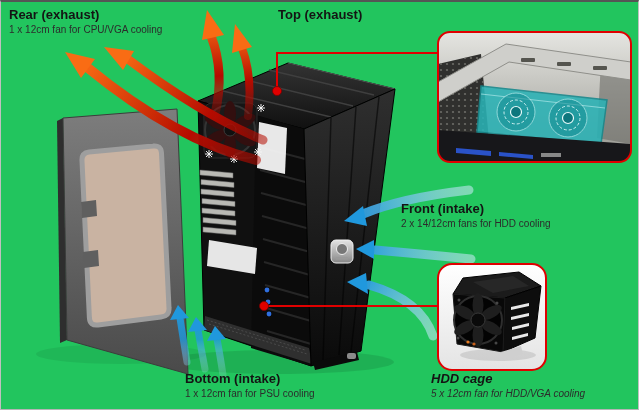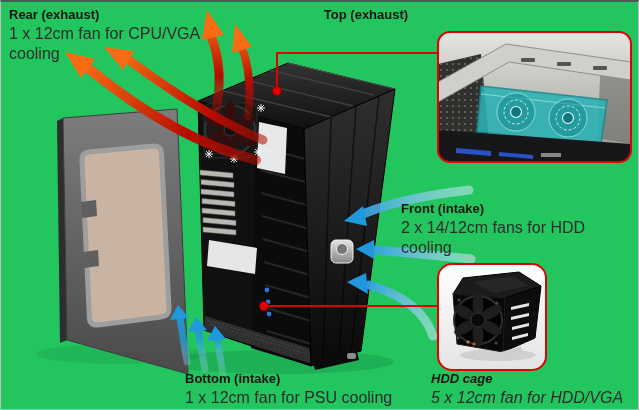--- a/index.html
+++ b/index.html
@@ -6,21 +6,21 @@
   .frame{
     position:relative;width:639px;height:410px;box-sizing:border-box;
     background:#22c55e;overflow:hidden;
     border-top:2px solid #555;border-left:1px solid #c0c0c0;
     border-right:1px solid #c0c0c0;border-bottom:1px solid #b5b5b5;
     font-family:"Liberation Sans",sans-serif;
   }
   svg.art{position:absolute;left:0;top:0;}
   .label{position:absolute;z-index:5;}
   .label h4{margin:0;font-size:13px;line-height:1.2;font-weight:bold;color:#141414;}
-  .label p{margin:1px 0 0 0;font-size:16px;line-height:1.28;color:#2c2c2c;}
+  .label p{margin:1px 0 0 0;font-size:10px;line-height:1.28;color:#2c2c2c;}
 </style>
 </head>
 <body>
 
 <div class="frame">
 
   <svg class="art" width="639" height="410" viewBox="0 0 639 410">
     <defs>
       <linearGradient id="gPanel" x1="0" y1="0" x2="0" y2="1">
         <stop offset="0" stop-color="#7d7d7d"></stop>
@@ -287,21 +287,21 @@
       </g>
       <rect x="437" y="262" width="108" height="106" rx="14" fill="none" stroke="var(--callout-red,#e00000)" stroke-width="2"></rect>
     </g>
   </svg>
 
   <div class="label" style="left:8px;top:5px;width:235px;">
     <h4>Rear (exhaust)</h4>
     <p>1 x 12cm fan for CPU/VGA cooling</p>
   </div>
 
-  <div class="label" style="left:277px;top:5px;width:176px;text-align:center;">
+  <div class="label" style="left:277px;top:5px;width:176px;">
     <h4>Top (exhaust)</h4>
   </div>
 
   <div class="label" style="left:400px;top:199px;width:225px;">
     <h4>Front (intake)</h4>
     <p>2 x 14/12cm fans for HDD cooling</p>
   </div>
 
   <div class="label" style="left:184px;top:369px;width:220px;">
     <h4>Bottom (intake)</h4>

